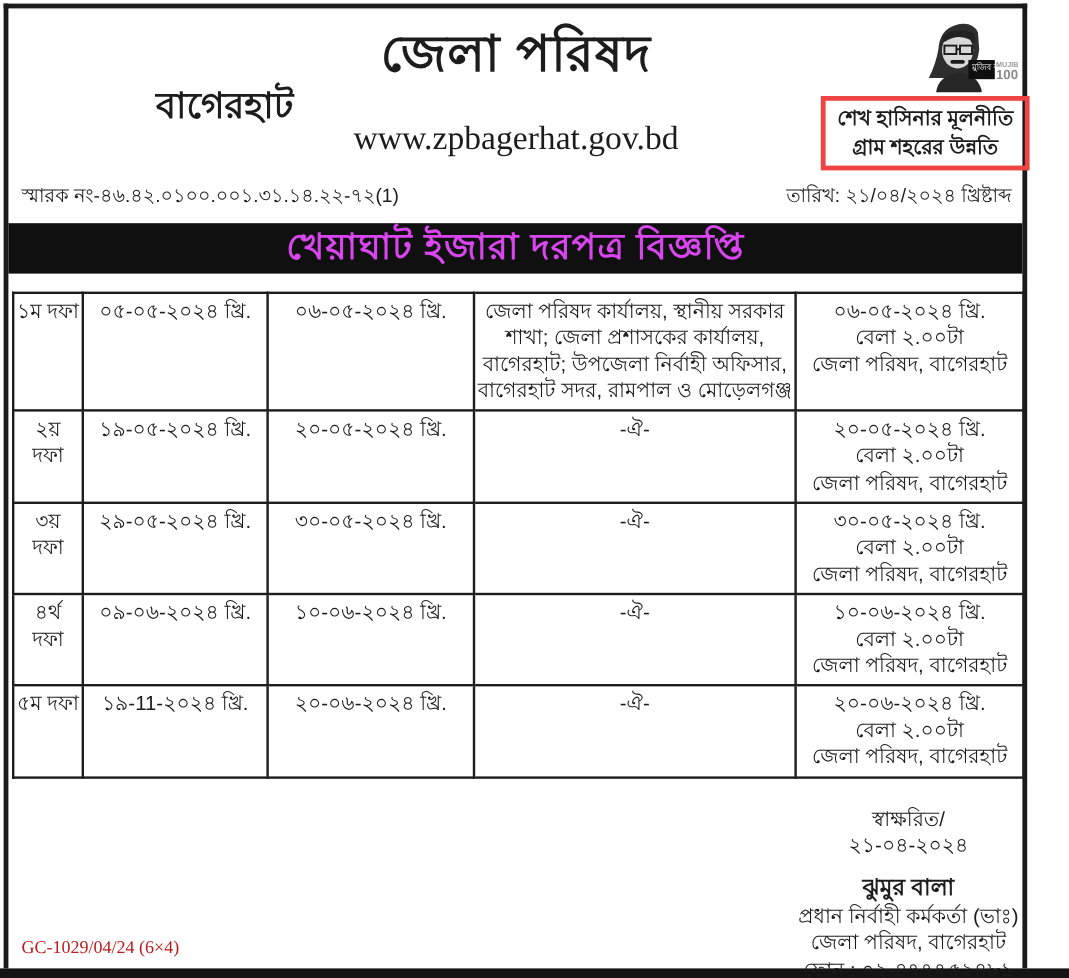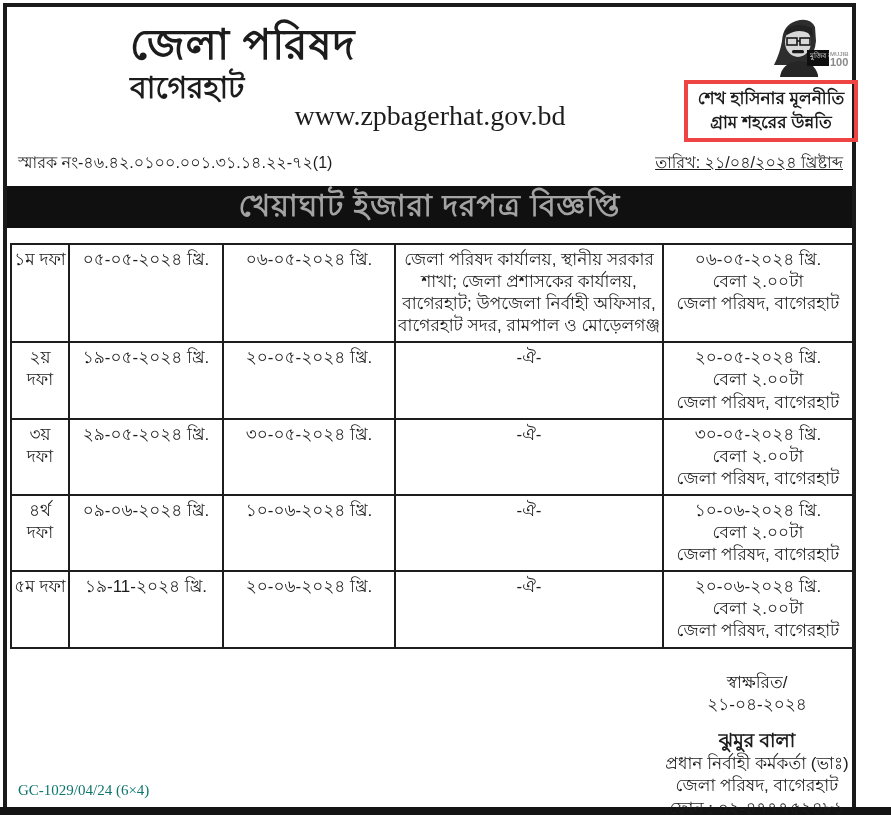--- a/index.html
+++ b/index.html
@@ -14,46 +14,46 @@
     width:845px; height:800px;
     border:4px solid #1a1a1a; border-bottom:none;
     box-sizing:content-box;
   }
   .bottom-bar {
     position:absolute; left:0; top:807px; width:891px; height:8px;
     background:#141414;
   }
   .org-name {
     position:absolute; left:130px; top:12px; width:600px;
-    text-align:left; font-size:42px; font-weight:700; letter-spacing:1px;
+    text-align:center; font-size:42px; font-weight:700; letter-spacing:1px;
   }
   .district {
     position:absolute; left:130px; top:64px; width:600px;
     text-align:left; font-size:30px; font-weight:600;
   }
   .website {
     position:absolute; left:130px; top:100px; width:600px;
     text-align:center; font-size:28px;
     font-family:"Liberation Serif","DejaVu Serif",serif;
   }
   .logo { position:absolute; left:760px; top:15px; }
   .motto-box {
     position:absolute; left:684px; top:80px; width:162px;
     border:4px solid #ef4444; text-align:center;
     font-size:17px; font-weight:600; line-height:1.4; padding:3px 2px;
   }
   .memo {
     position:absolute; left:18px; top:150px; font-size:16px;
   }
   .date {
-    position:absolute; right:48px; top:150px; font-size:16px;text-decoration:underline;
+    position:absolute; right:48px; top:150px; font-size:16px;
   }
   .title-bar {
     position:absolute; left:7px; top:186px; width:845px; height:42px;
-    background:#101010; color:#a3a3a3;
+    background:#101010; color:#d946ef;
     display:flex; align-items:center; justify-content:center;
     font-size:30px; font-weight:700; letter-spacing:1px;
   }
   table.tender {
     position:absolute; left:10px; top:243px; width:842px;
     border-collapse:collapse; table-layout:fixed;
   }
   table.tender th, table.tender td {
     border:2px solid #1d1d1d; overflow:hidden;
   }
@@ -69,21 +69,21 @@
     text-align:justify; font-size:16px; line-height:1.3; padding:2px 5px;
   }
   .open-line { margin:0; }
   .sig {
     position:absolute; left:658px; top:672px; width:198px;
     text-align:center; font-size:17px; line-height:1.32;
   }
   .sig .name { font-weight:700; font-size:19px; margin-top:11px; }
   .print-code {
     position:absolute; left:18px; top:782px; font-size:15px;
-    font-family:"Liberation Serif","DejaVu Serif",serif; color:#0f766e;
+    font-family:"Liberation Serif","DejaVu Serif",serif; color:#b91c1c;
   }
 </style>
 </head>
 <body>
 
 <div class="frame"></div>
 <div class="bottom-bar"></div>
 
 <div class="org-name">জেলা পরিষদ</div>
 <div class="district">বাগেরহাট</div>

